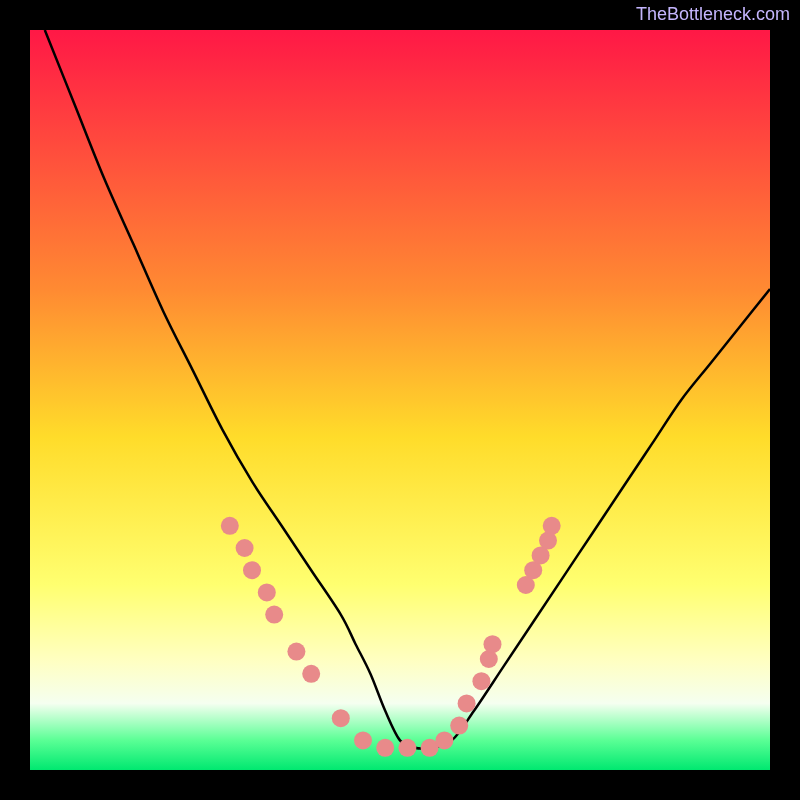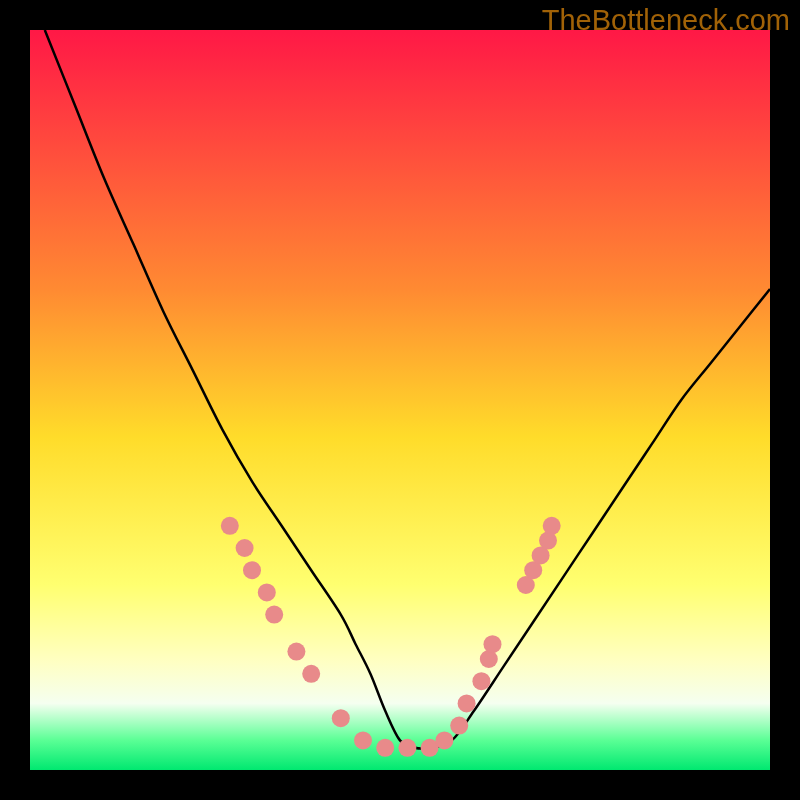--- a/index.html
+++ b/index.html
@@ -25,22 +25,22 @@
     top: 30px;
     left: 30px;
     width: 740px;
     height: 740px;
     overflow: hidden;
   }
   .watermark {
     position: absolute;
     top: 4px;
     right: 10px;
-    color: #a16207;
-    font-size: 29px;
+    color: #c4b5fd;
+    font-size: 18px;
     font-weight: 500;
     z-index: 10;
   }
   svg { display: block; }
 </style>
 </head>
 <body>
 
 <div class="watermark">TheBottleneck.com</div>
 

